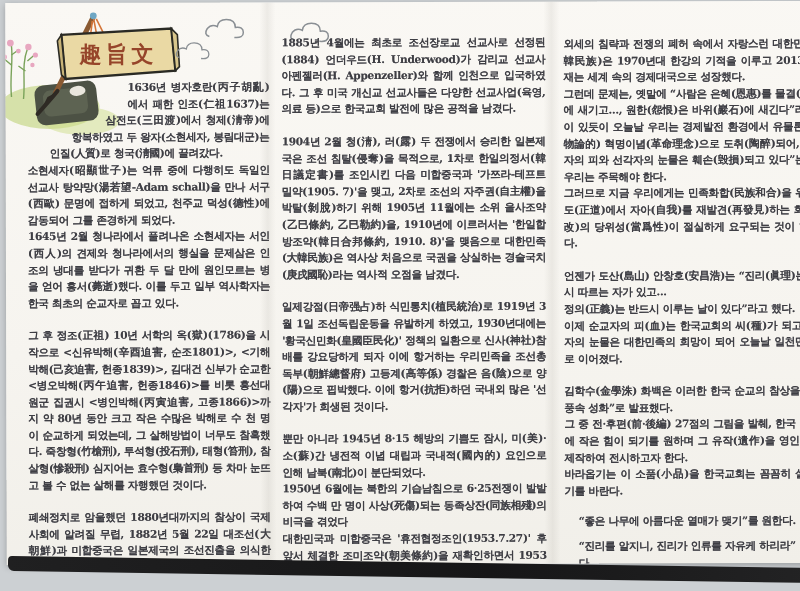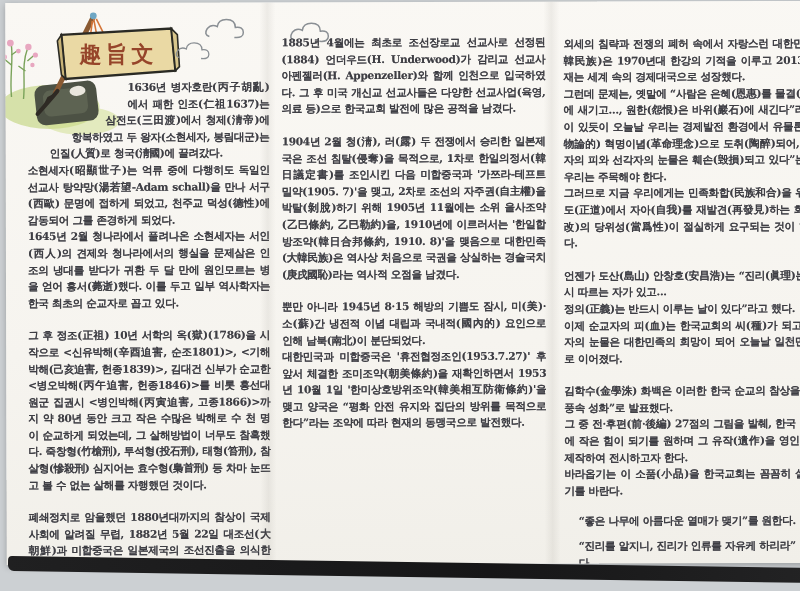--- a/index.html
+++ b/index.html
@@ -103,21 +103,23 @@
       <p><span class="sp sp1"></span><span class="sp sp2"></span><span class="sp sp3"></span><span class="sp sp4"></span><span>1636년 병자호란(丙子胡亂)에서 패한 인조(仁祖1637)는 삼전도(三田渡)에서 청제(淸帝)에 항복하였고 두 왕자(소현세자, 봉림대군)는 인질(人質)로 청국(淸國)에 끌려갔다.</span></p>
       <p>소현세자(昭顯世子)는 억류 중에 다행히도 독일인 선교사 탕약망(湯若望-Adam schall)을 만나 서구(西歐) 문명에 접하게 되었고, 천주교 덕성(德性)에 감동되어 그를 존경하게 되었다.</p>
       <p>1645년 2월 청나라에서 풀려나온 소현세자는 서인(西人)의 견제와 청나라에서의 행실을 문제삼은 인조의 냉대를 받다가 귀환 두 달 만에 원인모르는 병을 얻어 흥서(薨逝)했다. 이를 두고 일부 역사학자는 한국 최초의 순교자로 꼽고 있다.</p>
       <p class="gap">그 후 정조(正祖) 10년 서학의 옥(獄)(1786)을 시작으로 &lt;신유박해(辛酉迫害, 순조1801)&gt;, &lt;기해박해(己亥迫害, 헌종1839)&gt;, 김대건 신부가 순교한 &lt;병오박해(丙午迫害, 헌종1846)&gt;를 비롯 흥선대원군 집권시 &lt;병인박해(丙寅迫害, 고종1866)&gt;까지 약 80년 동안 크고 작은 수많은 박해로 수 천 명이 순교하게 되었는데, 그 살해방법이 너무도 참혹했다. 죽창형(竹槍刑), 투석형(投石刑), 태형(笞刑), 참살형(慘殺刑) 심지어는 효수형(梟首刑) 등 차마 눈뜨고 볼 수 없는 살해를 자행했던 것이다.</p>
       <p class="gap">폐쇄정치로 암울했던 1880년대까지의 참상이 국제사회에 알려질 무렵, 1882년 5월 22일 대조선(大朝鮮)과 미합중국은 일본제국의 조선진출을 의식한 청국(淸國)의 주선으로 '조미수호통상조약(朝美修好通常條約)'을 체결하였다. 전조(全條) 14조로 맺은 제 1조에서 “대조선군주와 미합중국 대통령 및 그 국민 모두 영원한 화평우호(和平友好)를 지키되 만약 타국(他國)이 불공경모(不公輕侮)하는 일이 생기게 되면, 일차 조지(照知)한 뒤 필수상조(必須相助)하여 선위(善爲)조처(調處) 함으로서 그 우의(友誼)를 돈독(敦篤)</p>
     </div>
 
     <div class="col c2">
       <p>1885년 4월에는 최초로 조선장로교 선교사로 선정된(1884) 언더우드(H. Underwood)가 감리교 선교사 아펜젤러(H. Appenzeller)와 함께 인천으로 입국하였다. 그 후 미국 개신교 선교사들은 다양한 선교사업(육영, 의료 등)으로 한국교회 발전에 많은 공적을 남겼다.</p>
       <p class="gap">1904년 2월 청(淸), 러(露) 두 전쟁에서 승리한 일본제국은 조선 침탈(侵奪)을 목적으로, 1차로 한일의정서(韓日議定書)를 조인시킨 다음 미합중국과 '가쯔라-테프트 밀약(1905. 7)'을 맺고, 2차로 조선의 자주권(自主權)을 박탈(剝脫)하기 위해 1905년 11월에는 소위 을사조약(乙巳條約, 乙巳勒約)을, 1910년에 이르러서는 '한일합방조약(韓日合邦條約, 1910. 8)'을 맺음으로 대한민족(大韓民族)은 역사상 처음으로 국권을 상실하는 경술국치(庚戌國恥)라는 역사적 오점을 남겼다.</p>
+      <p class="gap">일제강점(日帝强占)하 식민통치(植民統治)로 1919년 3월 1일 조선독립운동을 유발하게 하였고, 1930년대에는 '황국신민화(皇國臣民化)' 정책의 일환으로 신사(神社)참배를 강요당하게 되자 이에 항거하는 우리민족을 조선총독부(朝鮮總督府) 고등계(高等係) 경찰은 음(陰)으로 양(陽)으로 핍박했다. 이에 항거(抗拒)하던 국내외 많은 '선각자'가 희생된 것이다.</p>
       <p class="gap">뿐만 아니라 1945년 8·15 해방의 기쁨도 잠시, 미(美)·소(蘇)간 냉전적 이념 대립과 국내적(國內的) 요인으로 인해 남북(南北)이 분단되었다.</p>
+      <p>1950년 6월에는 북한의 기습남침으로 6·25전쟁이 발발하여 수백 만 명이 사상(死傷)되는 동족상잔(同族相殘)의 비극을 겪었다</p>
       <p>대한민국과 미합중국은 '휴전협정조인(1953.7.27)' 후 앞서 체결한 조미조약(朝美條約)을 재확인하면서 1953년 10월 1일 '한미상호방위조약(韓美相互防衛條約)'을 맺고 양국은 “평화 안전 유지와 집단의 방위를 목적으로 한다”라는 조약에 따라 현재의 동맹국으로 발전했다.</p>
     </div>
 
     <div class="col c3">
       <p>외세의 침략과 전쟁의 폐허 속에서 자랑스런 대한민족(大韓民族)은 1970년대 한강의 기적을 이루고 2013년 현재는 세계 속의 경제대국으로 성장했다.</p>
       <p>그런데 문제는, 옛말에 “사람은 은혜(恩惠)를 물결(波) 위에 새기고…, 원한(怨恨)은 바위(巖石)에 새긴다”라는 말이 있듯이 오늘날 우리는 경제발전 환경에서 유물론적(唯物論的) 혁명이념(革命理念)으로 도취(陶醉)되어, “순교자의 피와 선각자의 눈물은 훼손(毁損)되고 있다”는 것에 우리는 주목해야 한다.</p>
       <p>그러므로 지금 우리에게는 민족화합(民族和合)을 위한 정도(正道)에서 자아(自我)를 재발견(再發見)하는 회개(悔改)의 당위성(當爲性)이 절실하게 요구되는 것이 현실이다.</p>
       <p class="gap">언젠가 도산(島山) 안창호(安昌浩)는 “진리(眞理)는 반드시 따르는 자가 있고...</p>
       <p>정의(正義)는 반드시 이루는 날이 있다”라고 했다.</p>
       <p>이제 순교자의 피(血)는 한국교회의 씨(種)가 되고, 선각자의 눈물은 대한민족의 희망이 되어 오늘날 일천만 성도로 이어졌다.</p>

